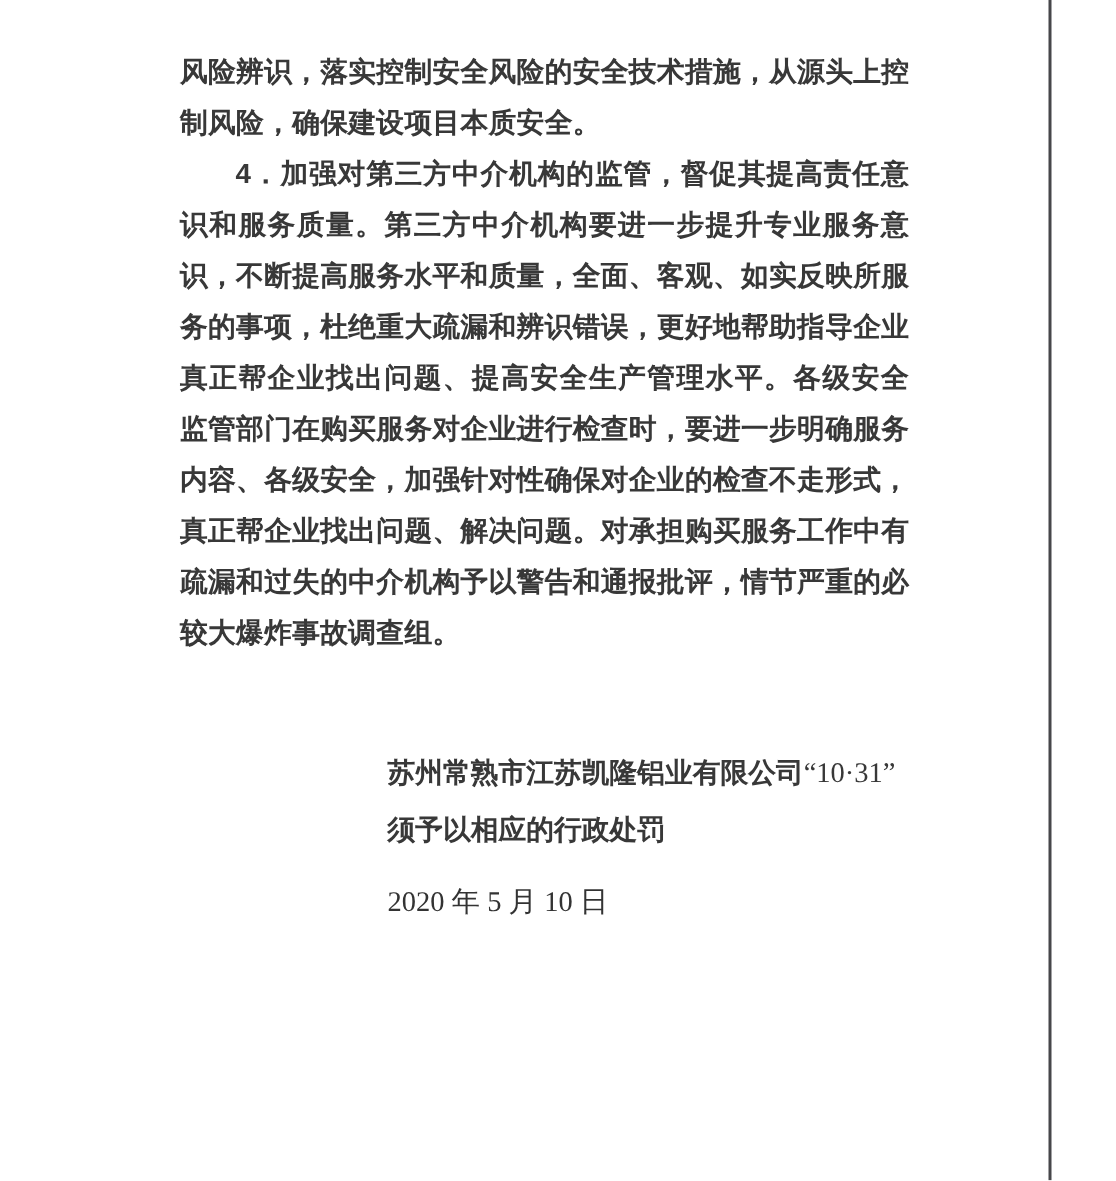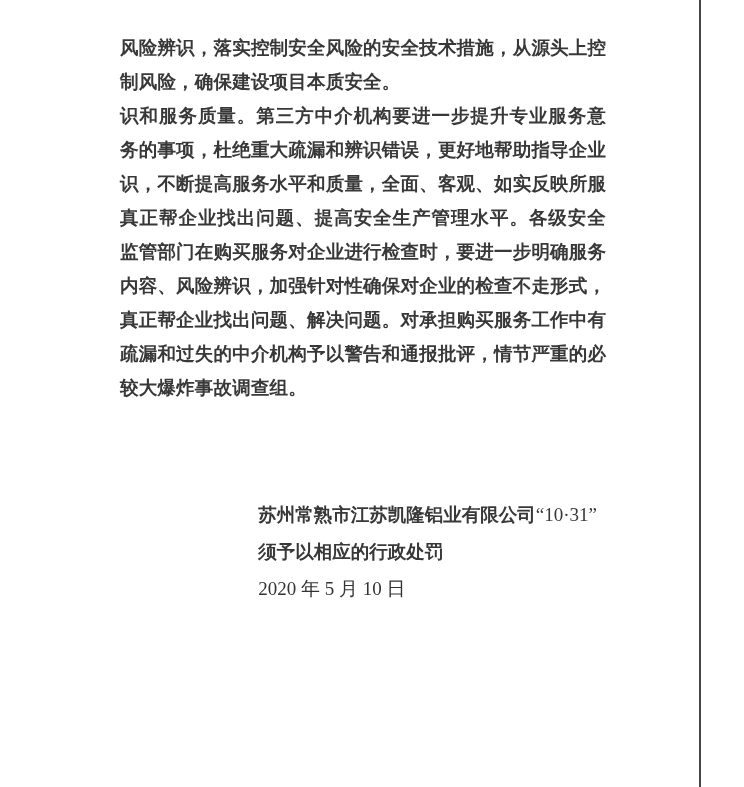--- a/index.html
+++ b/index.html
@@ -62,38 +62,40 @@
     font-family: "Liberation Serif", serif;
     font-weight: normal;
     font-size: 19px;
   }
   .signature .sig-date {
     font-family: "Liberation Serif", serif;
     font-weight: normal;
     font-size: 19px;
     padding-right: 4px;
     color: #333333;
+    margin-top: 12px;
   }
 </style>
 </head>
 <body>
 
 <div class="page">
 
   <div class="page-border-line"></div>
 
   <div class="body-text">
     <div class="line">风险辨识，落实控制安全风险的安全技术措施，从源头上控</div>
     <div class="line para-end">制风险，确保建设项目本质安全。</div>
+    <div class="line indent">4．加强对第三方中介机构的监管，督促其提高责任意</div>
     <div class="line">识和服务质量。第三方中介机构要进一步提升专业服务意</div>
+    <div class="line">识，不断提高服务水平和质量，全面、客观、如实反映所服</div>
     <div class="line">务的事项，杜绝重大疏漏和辨识错误，更好地帮助指导企业</div>
-    <div class="line">识，不断提高服务水平和质量，全面、客观、如实反映所服</div>
     <div class="line">真正帮企业找出问题、提高安全生产管理水平。各级安全</div>
     <div class="line">监管部门在购买服务对企业进行检查时，要进一步明确服务</div>
-    <div class="line">内容、风险辨识，加强针对性确保对企业的检查不走形式，</div>
+    <div class="line">内容、各级安全，加强针对性确保对企业的检查不走形式，</div>
     <div class="line">真正帮企业找出问题、解决问题。对承担购买服务工作中有</div>
     <div class="line">疏漏和过失的中介机构予以警告和通报批评，情节严重的必</div>
     <div class="line para-end">较大爆炸事故调查组。</div>
   </div>
 
   <div class="signature">
     <div>
       <span>苏州常熟市江苏凯隆铝业有限公司</span><span class="serif">“10·31”</span>
     </div>
     <div>须予以相应的行政处罚</div>

